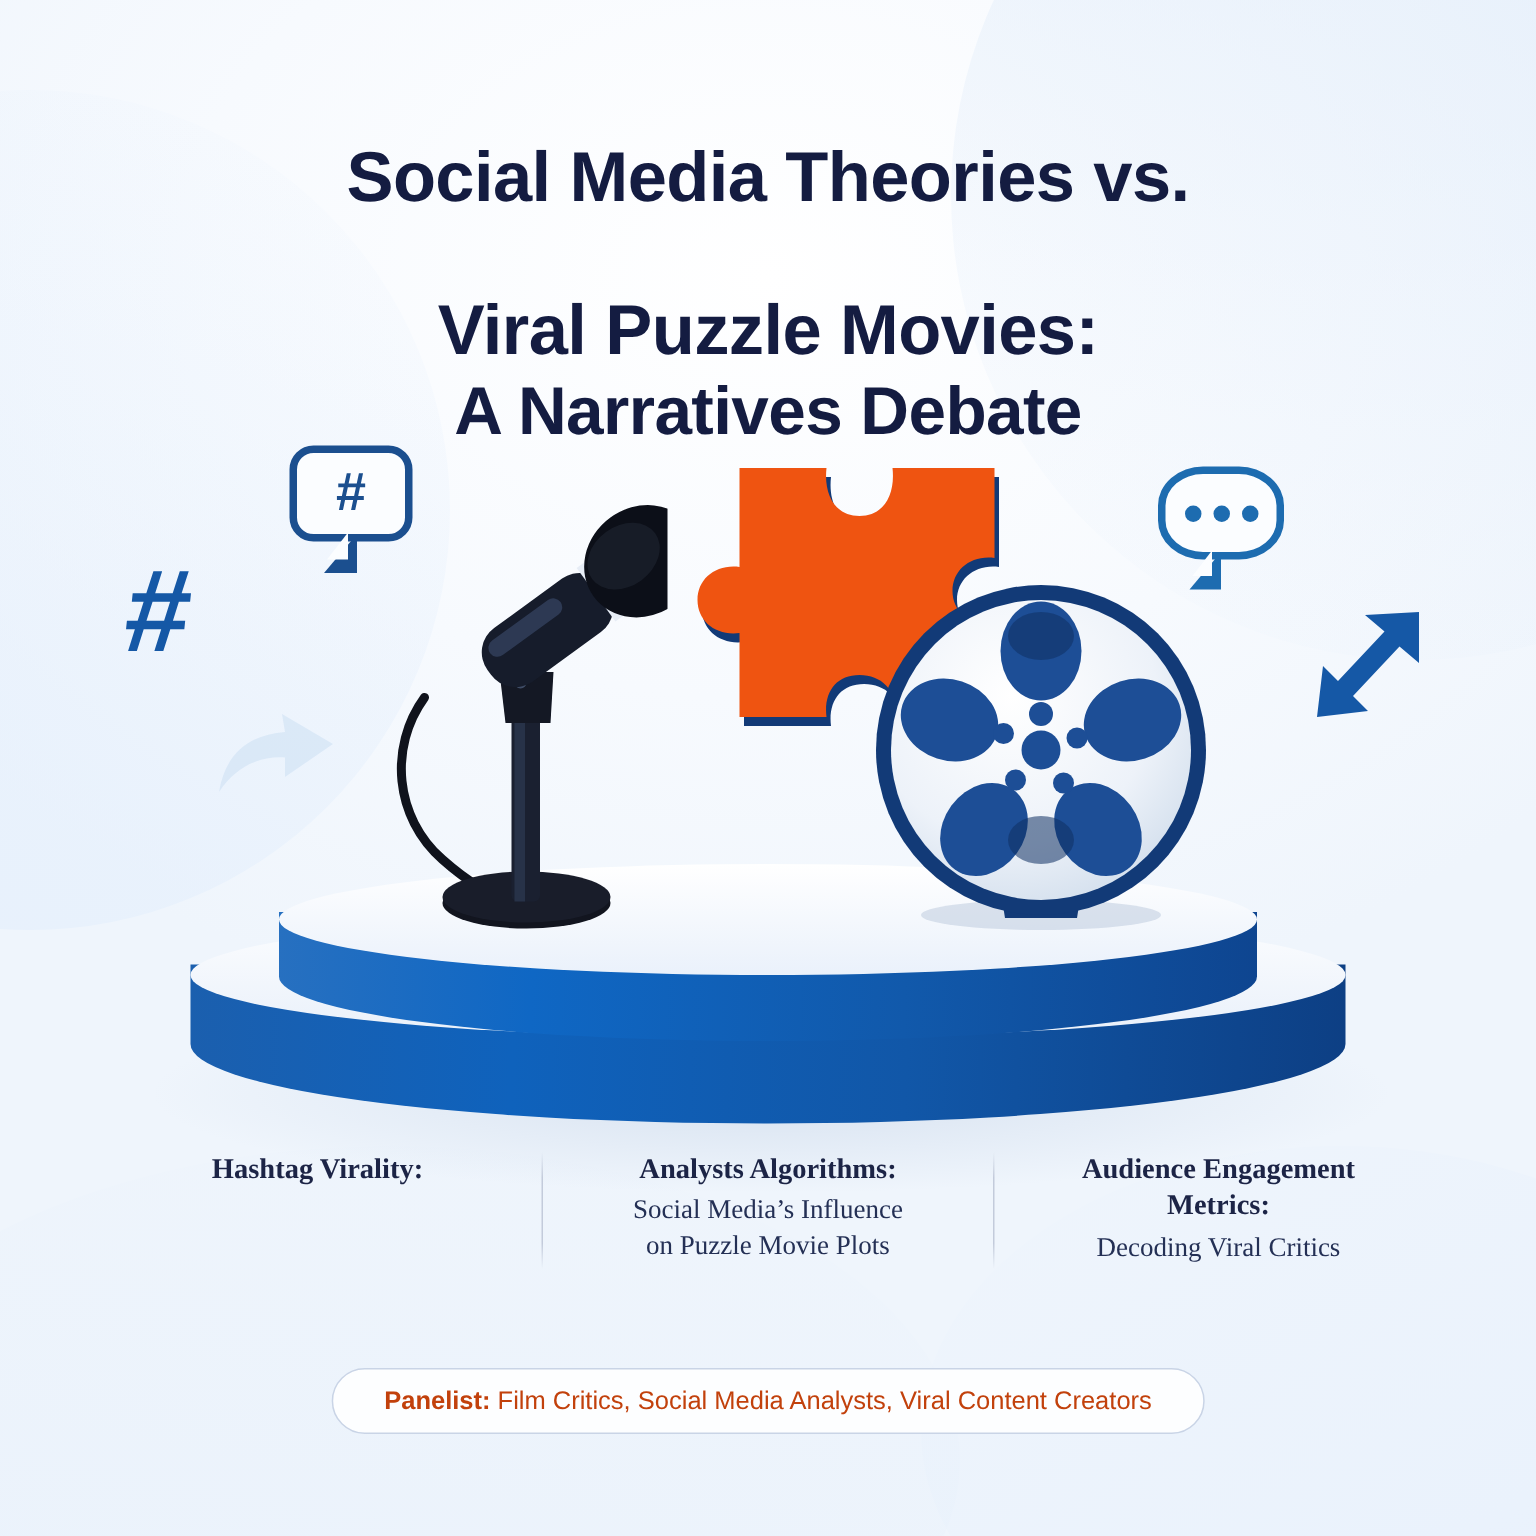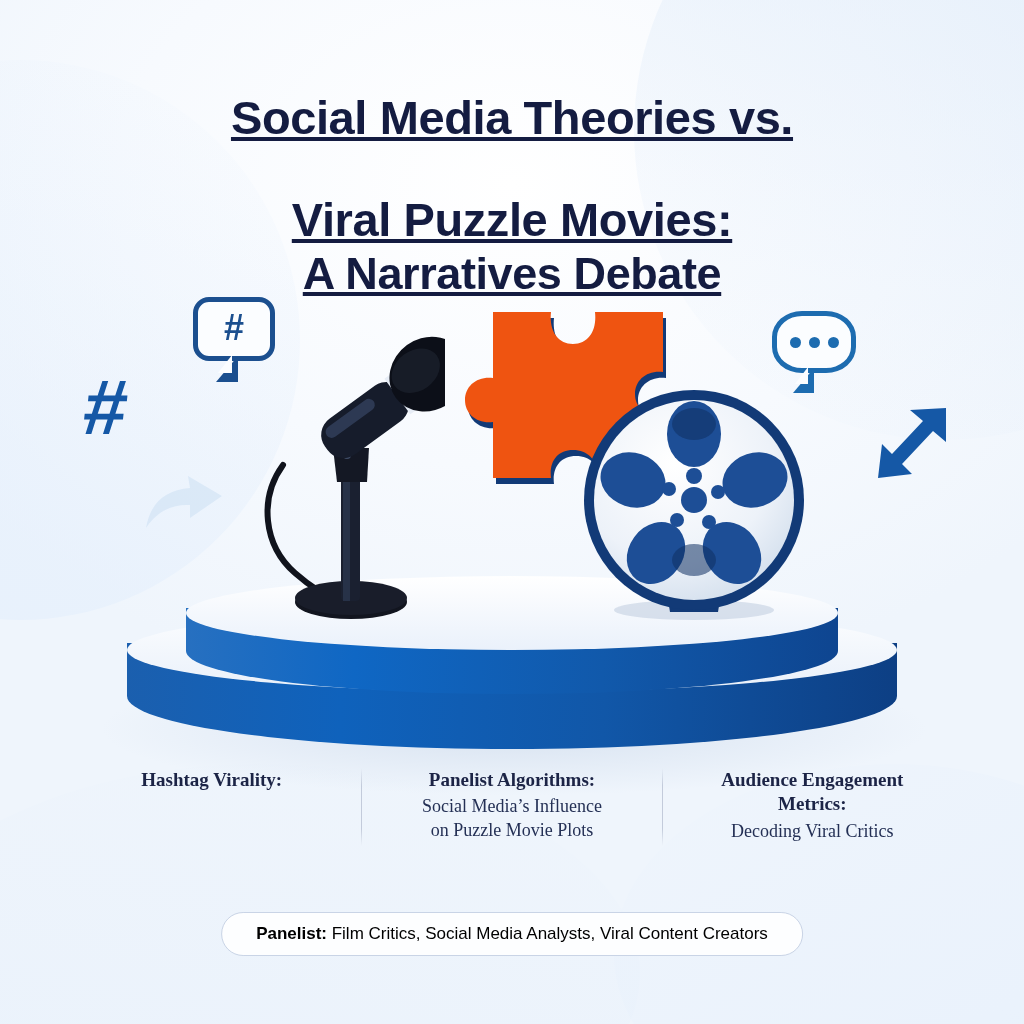--- a/index.html
+++ b/index.html
@@ -54,21 +54,20 @@
     top: 60px;
     left: 0; right: 0;
     text-align: center;
     color: #141c41;
     font-weight: bold;
     font-size: 46px;
     line-height: 1.16;
     letter-spacing: -0.4px;
     padding: 0 94px;
     box-sizing: border-box;
-    text-decoration: underline;
   }
   .title .ln { display: block; }
   .title .ln1 { font-size: 47px; }
   .title .ln2 { font-size: 47px; margin-top: 48px; }
   .title .ln3 { font-size: 45px; }
 
   
   .bubble {
     position: absolute;
     box-sizing: border-box;
@@ -266,21 +265,21 @@
   
   .pill {
     position: absolute;
     left: 50%;
     transform: translateX(-50%);
     top: 912px;
     padding: 11px 34px;
     border: 1.5px solid #c9d4e6;
     border-radius: 24px;
     background: #fdfeff;
-    color: #000000;
+    color: #c2410c;
     font-size: 17px;
     white-space: nowrap;
   }
   .pill b { font-weight: bold; }
 </style>
 </head>
 <body>
 
 <div id="poster">
 
@@ -409,21 +408,21 @@
       <circle cx="101" cy="101" r="7" fill="#1d4e96"></circle>
     </svg>
   </div>
 
   <div class="points">
     <div class="point">
       <span class="head">Hashtag Virality:</span>
     </div>
     <div class="vdiv"></div>
     <div class="point">
-      <span class="head">Panelist Algorithms:</span>
+      <span class="head">Analysts Algorithms:</span>
       <span class="body">Social Media’s Influence<br>on Puzzle Movie Plots</span>
     </div>
     <div class="vdiv"></div>
     <div class="point">
       <span class="head">Audience Engagement<br>Metrics:</span>
       <span class="body">Decoding Viral Critics</span>
     </div>
   </div>
 
   <div class="pill">

